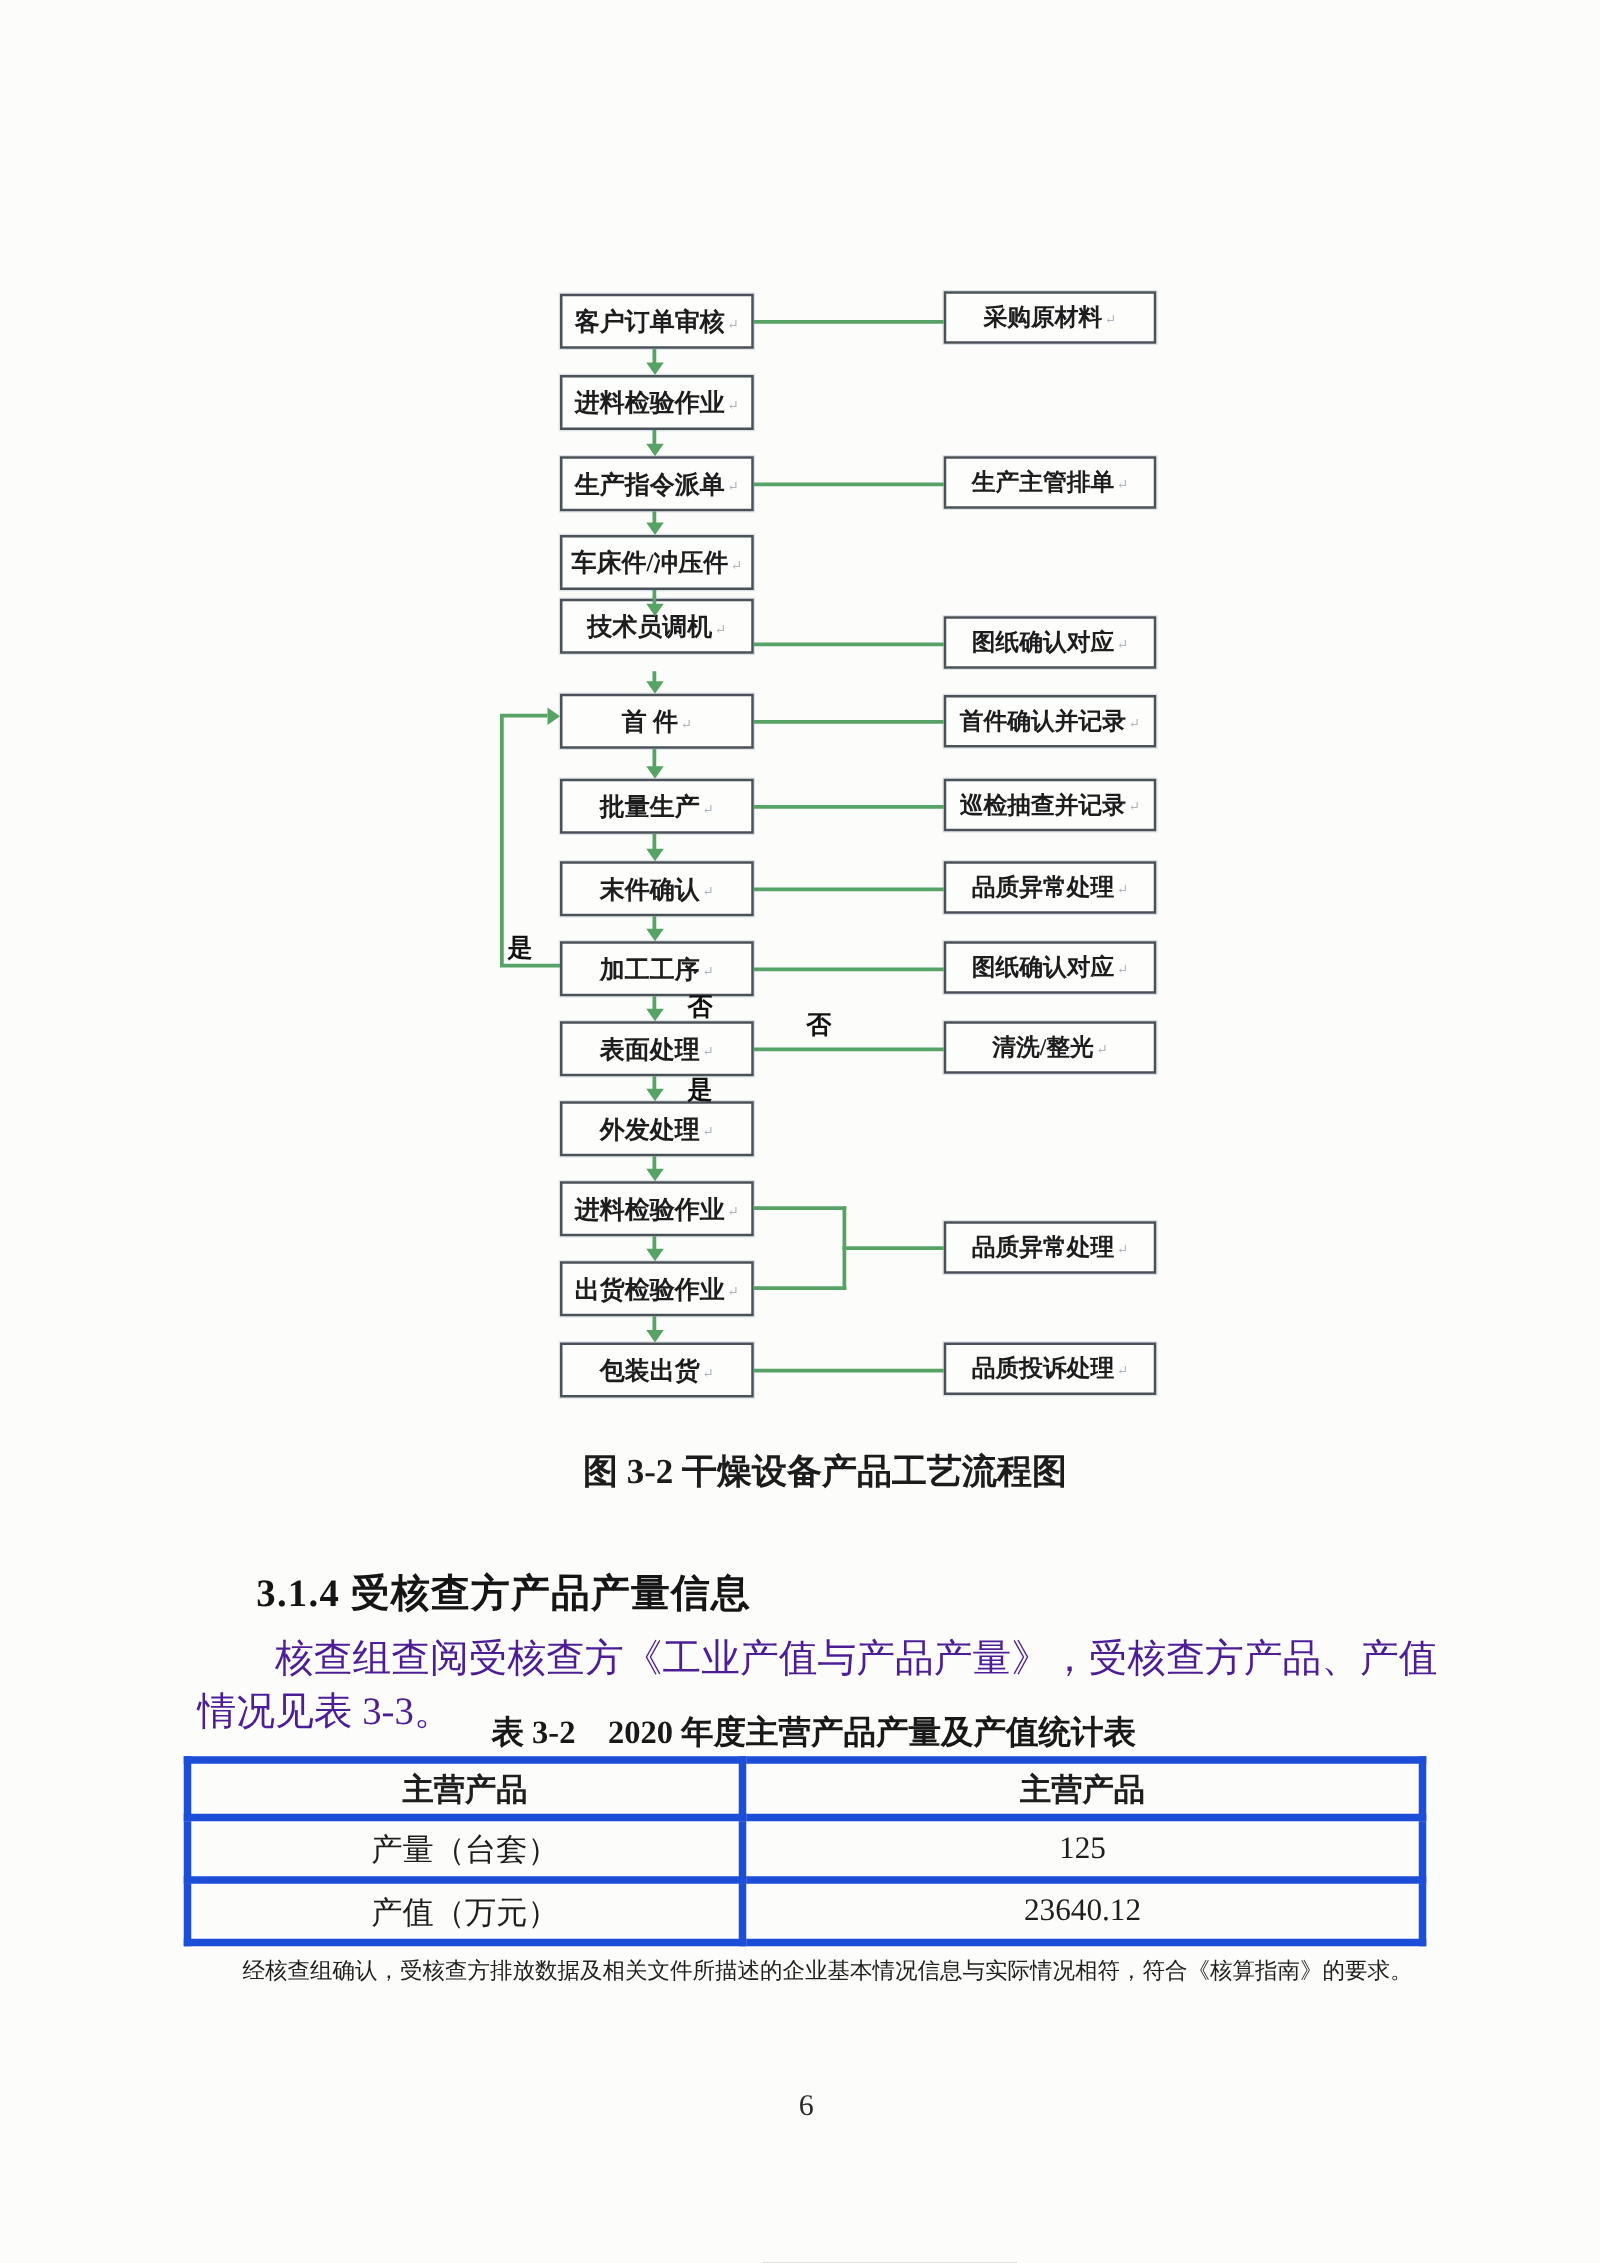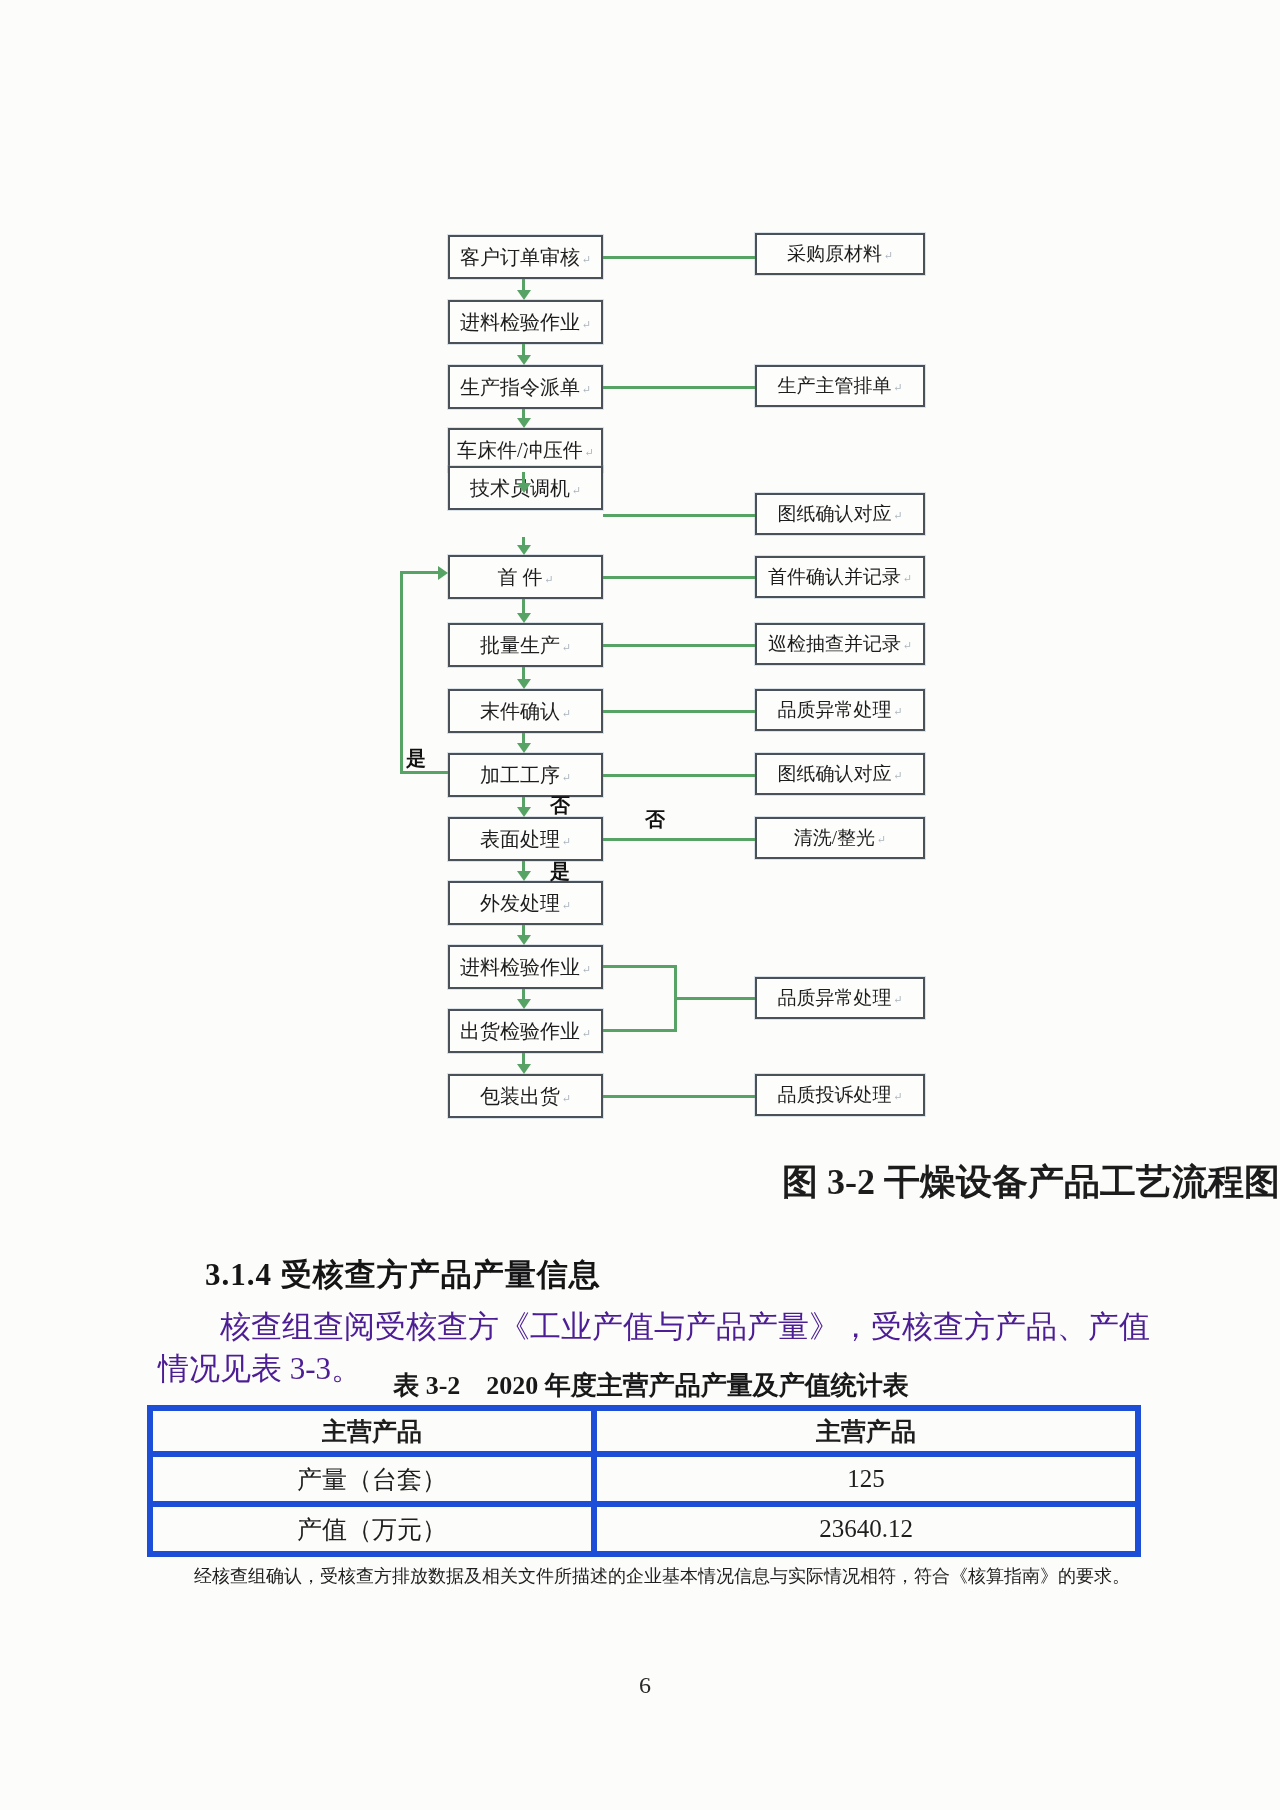--- a/index.html
+++ b/index.html
@@ -13,21 +13,21 @@
     color:#222;
     overflow:hidden;
   }
   
   .fnode,.snode{
     position:absolute;
     box-sizing:border-box;
     border:2px solid #4b5158;
     background:#fdfdfc;
     display:flex;align-items:center;justify-content:center;
-    font-weight:normal;color:#1d1d1d;
+    font-weight:bold;color:#1d1d1d;
     box-shadow:0 0 0 1px rgba(120,150,180,.25);
   }
   .fnode{left:448px;width:155px;height:44px;font-size:20px;}
   .snode{left:755px;width:170px;height:42px;font-size:19px;}
   .fnode span::after,.snode span::after{
     content:"↵";font-size:11px;color:#aab4bd;font-weight:normal;
     margin-left:2px;vertical-align:1px;
   }
   .hline,.vline{position:absolute;background:#57a365;}
   .hline{height:3px;}
@@ -36,21 +36,21 @@
     border-left:7px solid transparent;border-right:7px solid transparent;
     border-top:10px solid #57a365;}
   .tipright{position:absolute;width:0;height:0;
     border-top:7px solid transparent;border-bottom:7px solid transparent;
     border-left:10px solid #57a365;}
   .dlabel{position:absolute;font-size:20px;font-weight:bold;color:#111;}
   
   .figcaption{
     position:absolute;top:1158px;left:0;width:1280px;
     padding-left:40px;box-sizing:border-box;
-    text-align:right;font-size:36px;font-weight:bold;color:#1c1c1c;
+    text-align:center;font-size:28px;font-weight:bold;color:#1c1c1c;
   }
   .heading{
     position:absolute;top:1254px;left:205px;
     font-size:31px;font-weight:bold;color:#151515;letter-spacing:1px;
   }
   .para1{
     position:absolute;top:1306px;left:158px;width:995px;
     font-size:31px;text-indent:2em;color:#4c1d95;
   }
   .tablecaption{
@@ -90,21 +90,21 @@
     </div>
   <div class="fnode" style="top:300px">
       <span>进料检验作业</span>
     </div>
   <div class="fnode" style="top:365px">
       <span>生产指令派单</span>
     </div>
   <div class="fnode" style="top:428px">
       <span>车床件/冲压件</span>
     </div>
-  <div class="fnode" style="top:466px">
+  <div class="fnode" style="top:479px">
       <span>技术员调机</span>
     </div>
   <div class="fnode" style="top:555px">
       <span>首 件</span>
     </div>
   <div class="fnode" style="top:623px">
       <span>批量生产</span>
     </div>
   <div class="fnode" style="top:689px">
       <span>末件确认</span>

